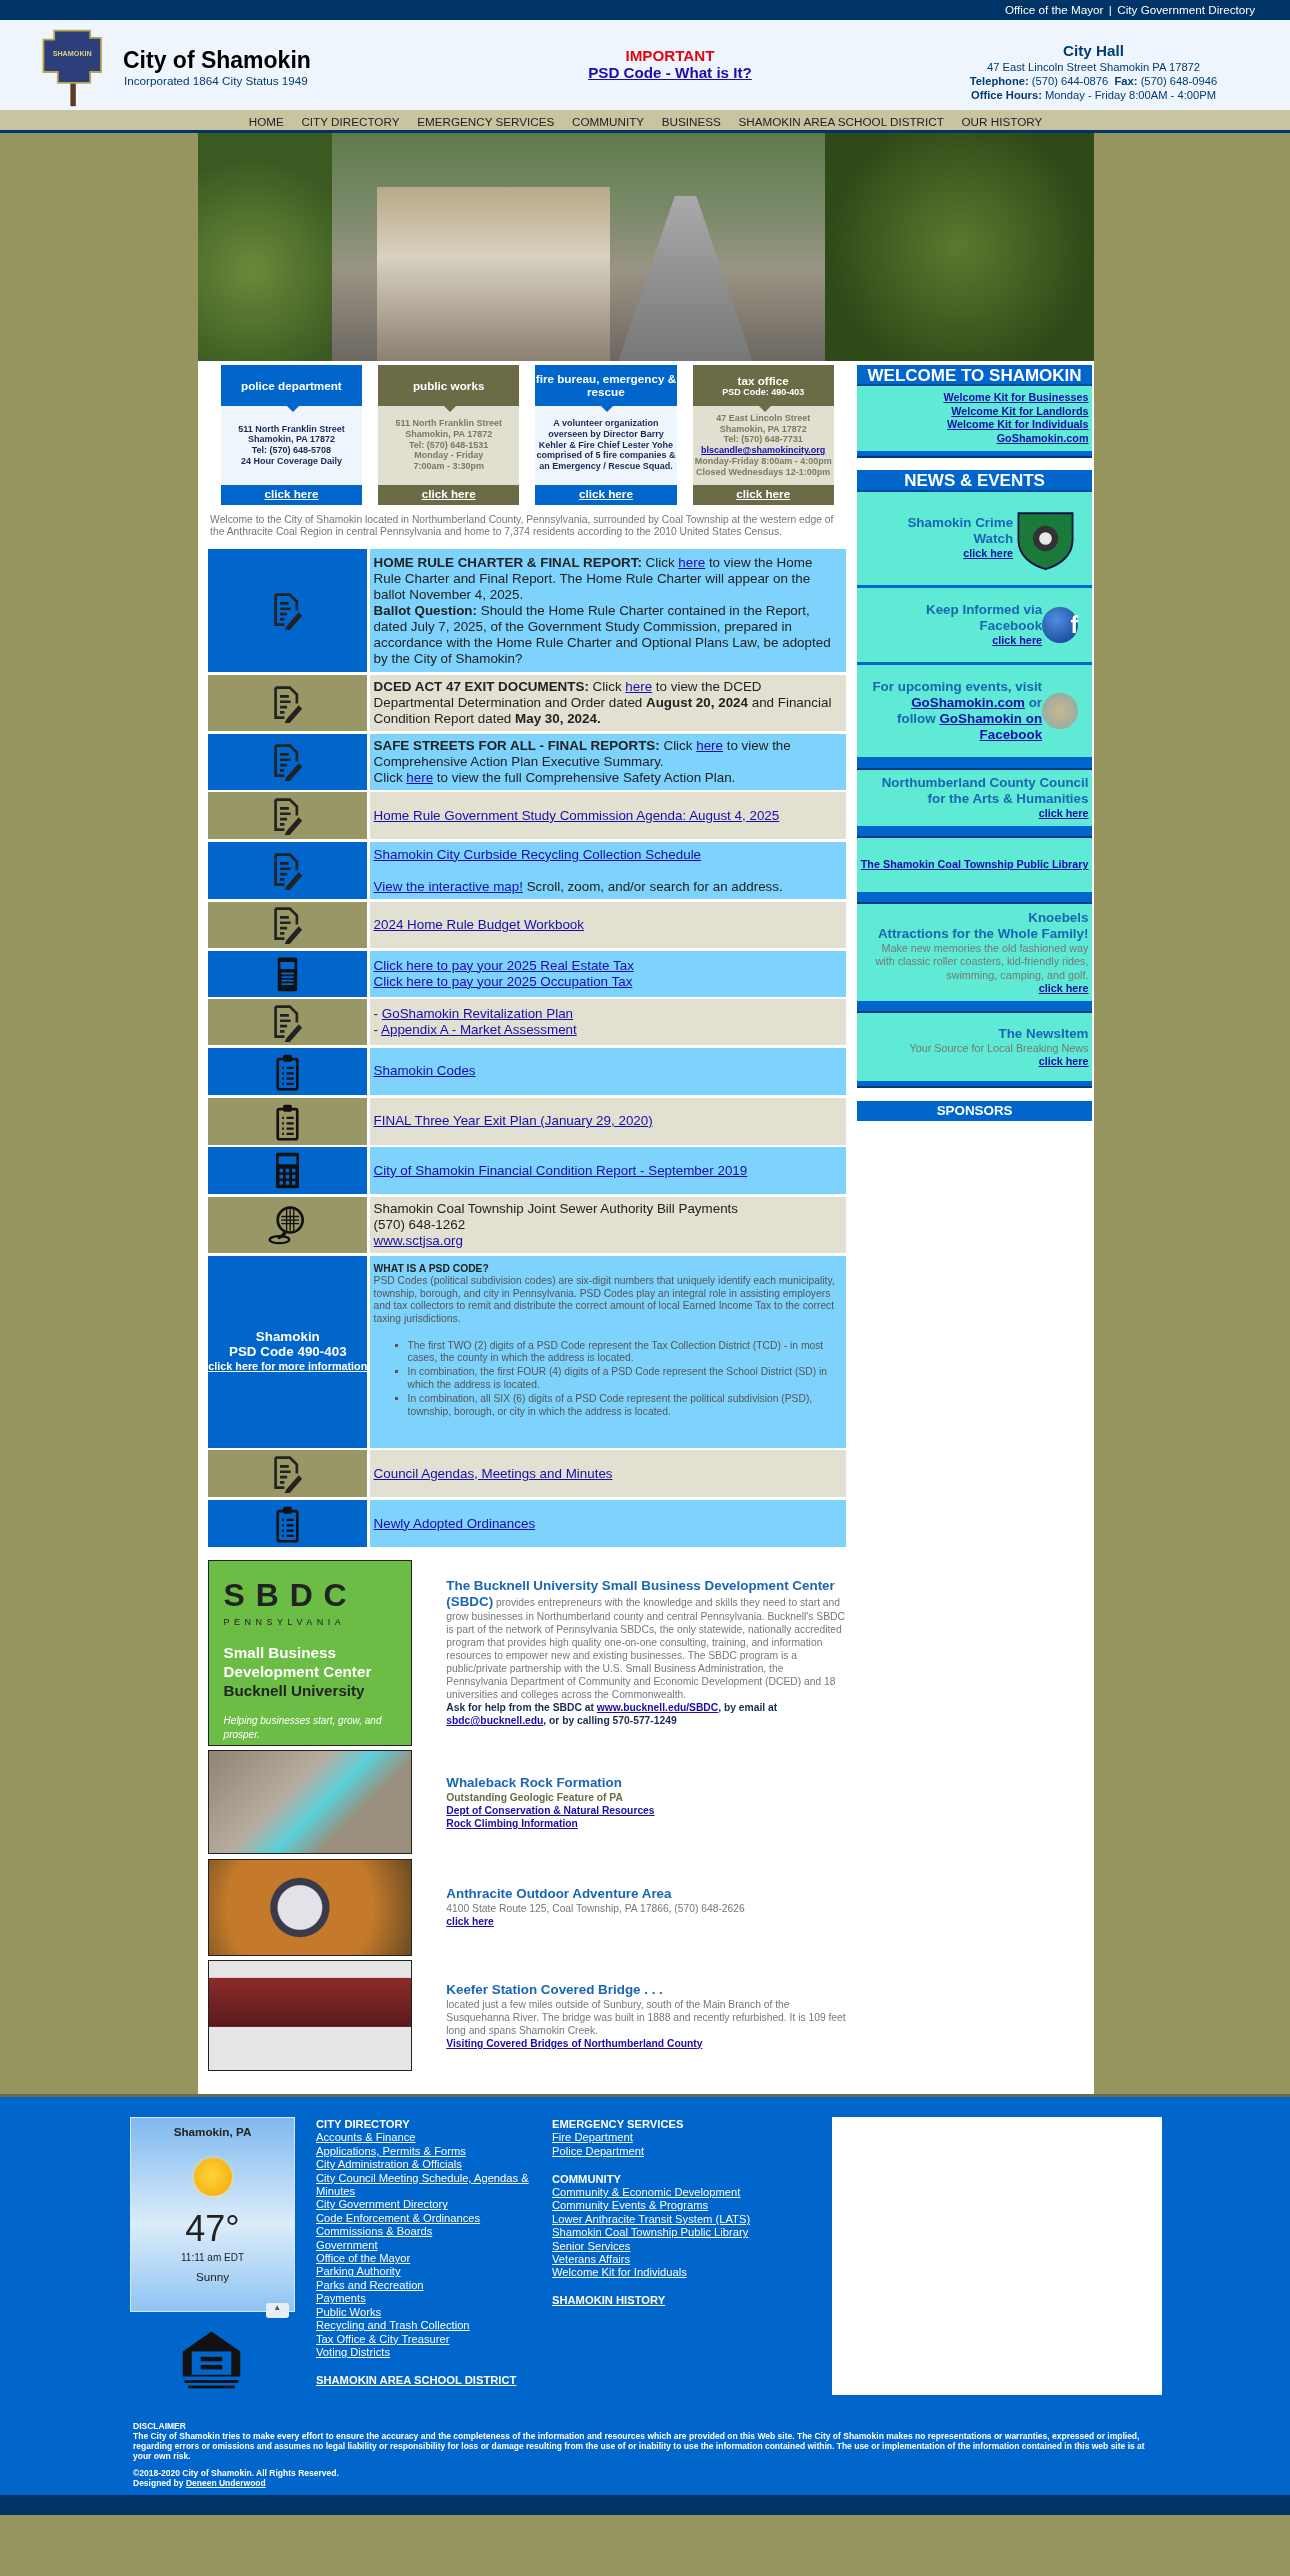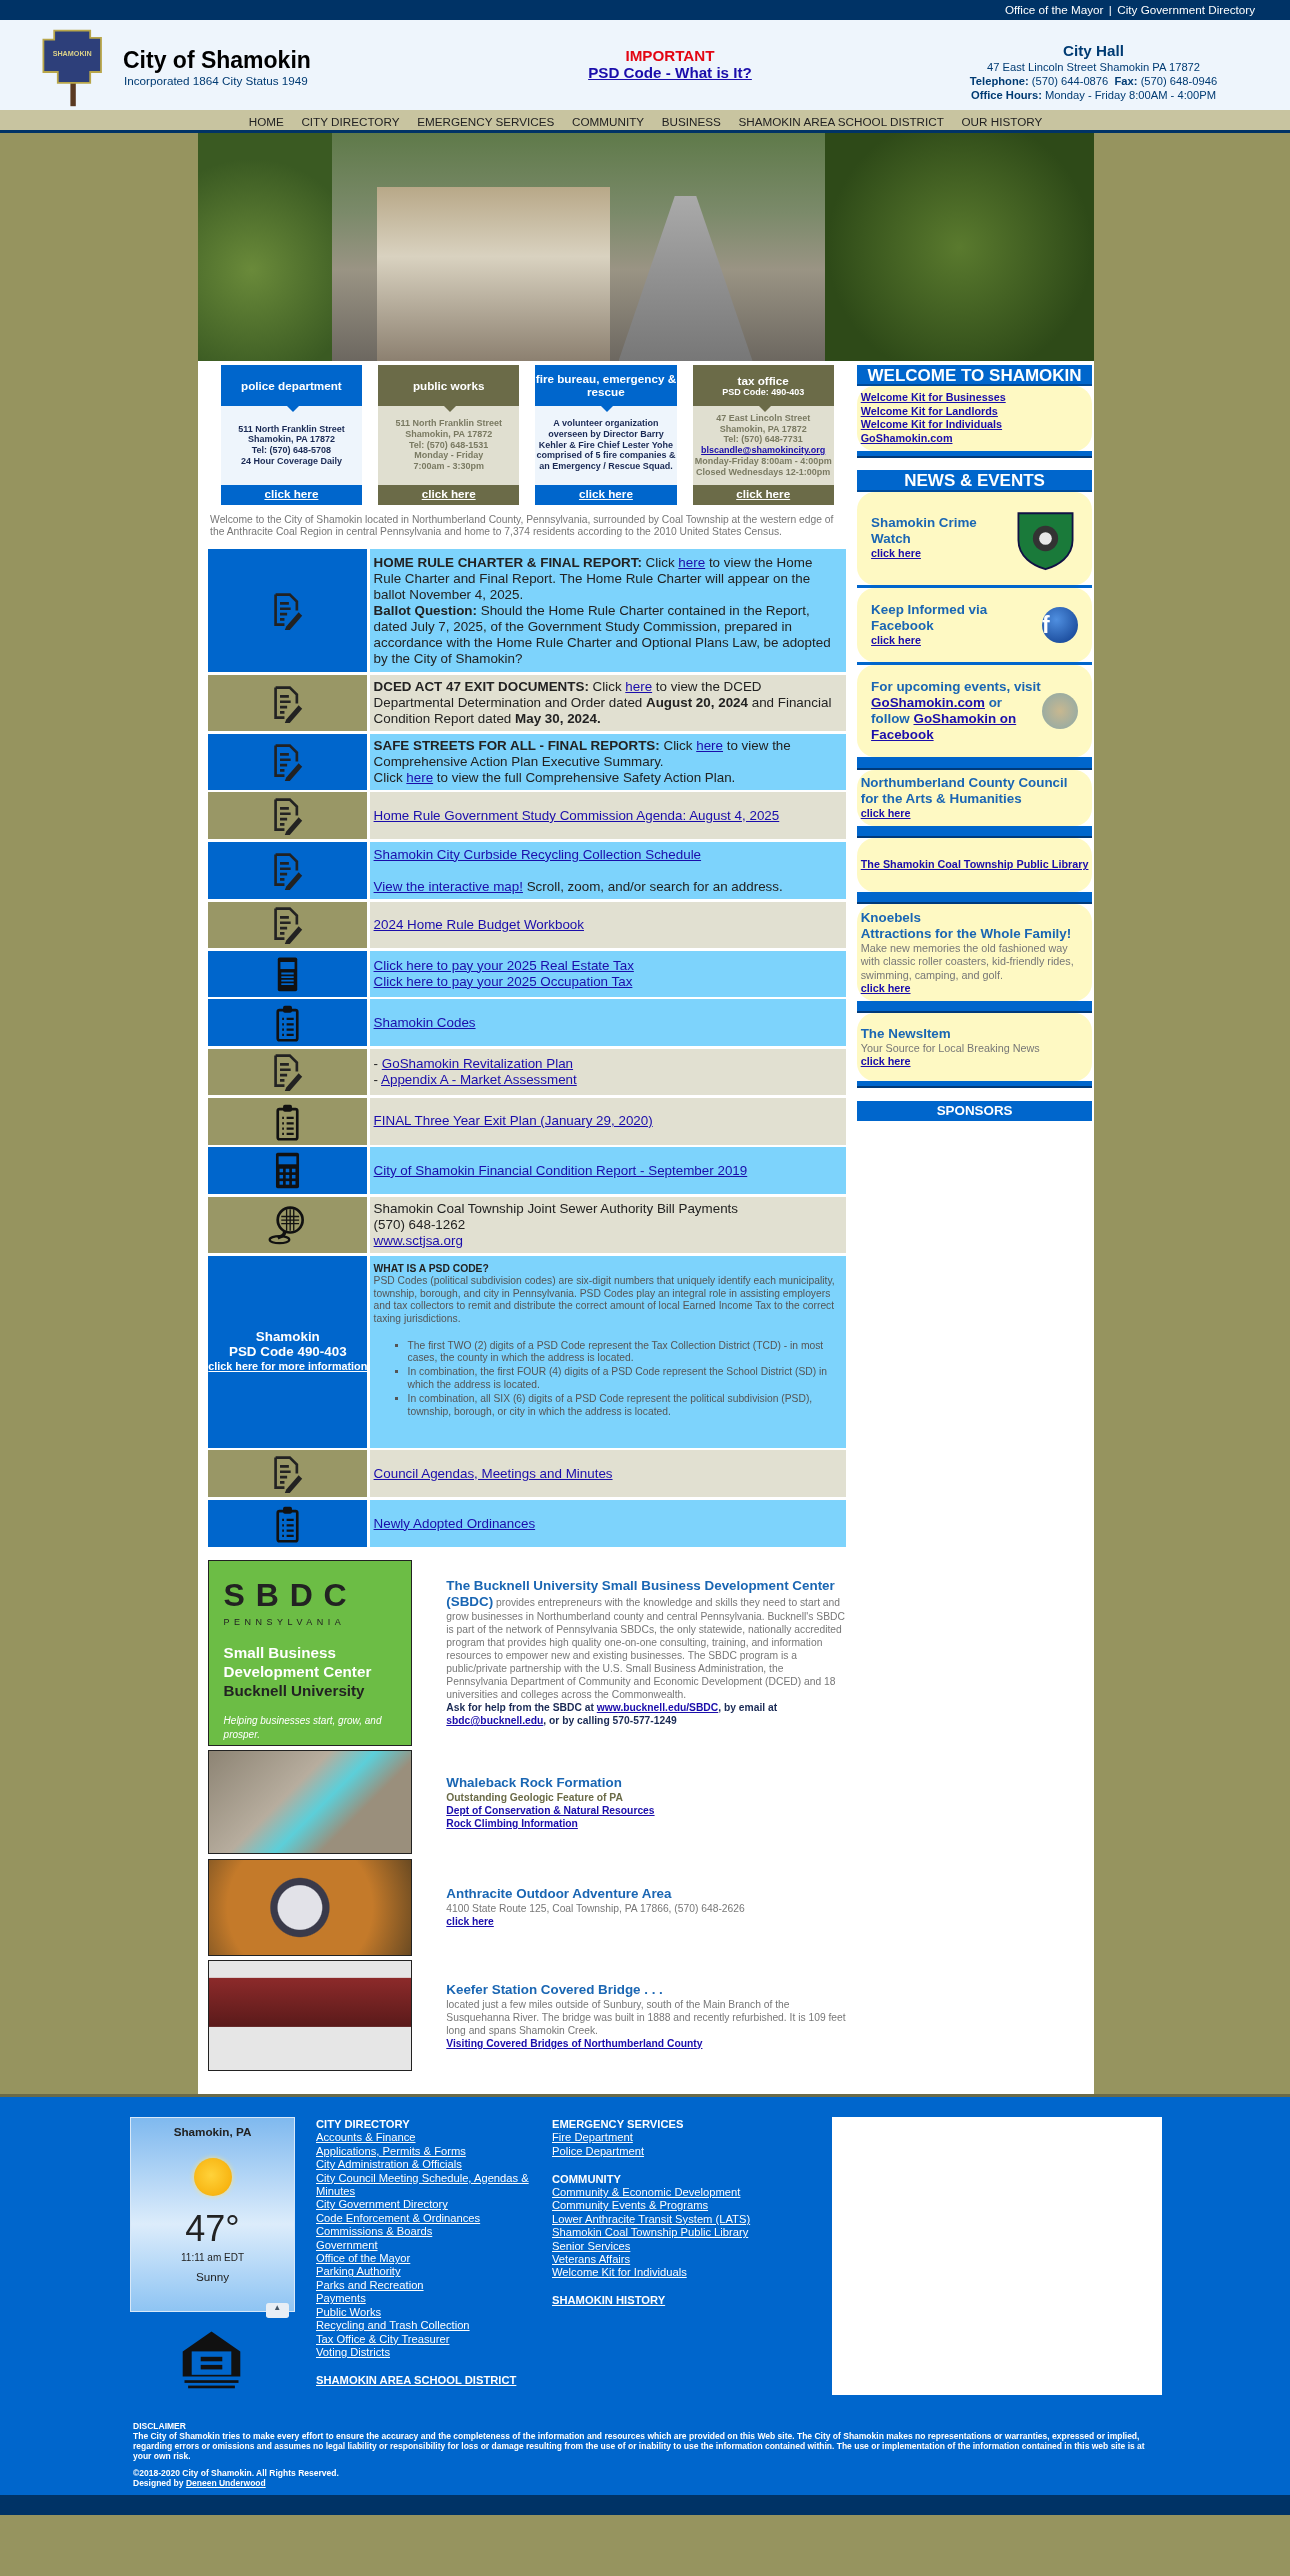--- a/index.html
+++ b/index.html
@@ -65,21 +65,21 @@
   .sbdc .lg { font-size: 32px; font-weight: bold; color: #222; letter-spacing: 10.8px; }
   .sbdc .pa { font-size: 9px; letter-spacing: 4.5px; color: #222; margin-top: 3.6px; }
   .sbdc .n1 { font-size: 15.2px; font-weight: bold; margin-top: 16px; line-height: 19px; }
   .sbdc .n2 { font-size: 15.2px; font-weight: bold; color: #222; line-height: 19px; }
   .sbdc .it { font-style: italic; font-size: 10px; margin-top: 14.3px; line-height: 13.4px; }
   .img-rock { height: 104px; background: linear-gradient(135deg,#8d8474,#b7ad9e 40%,#5ccfd9 55%,#9a8f7c 70%); }
   .img-bike { height: 97px; background: radial-gradient(circle at 45% 50%, #e2e2e8 0 18%, #3a3a4a 19% 24%, #c47a2a 25% 60%, #6a4a22 100%); }
   .img-bridge { height: 111px; background: linear-gradient(180deg,#e6e6e6 0,#e6e6e6 15%,#8c2a2a 16%,#5a1a1a 60%,#e6e6e6 61%); }
   .rbox { margin-bottom: 12.5px; }
   .rh { background: #0066cc; color: #fff; font-weight: bold; font-size: 17px; text-align: center; height: 21.5px; line-height: 21.5px; border-bottom: 2.7px solid #004a99; }
-  .rb { background: #fef9c3; text-align: left; font-size: 10.8px; font-weight: bold; padding: 5.4px 3.6px; line-height: 13.4px; border-radius: 18px; }
+  .rb { background: #5eead4; text-align: right; font-size: 10.8px; font-weight: bold; padding: 5.4px 3.6px; line-height: 13.4px; }
   .rbar { height: 7.2px; background: #0066cc; border-bottom: 2.7px solid #003a7a; }
   .rb .big { color: #1a66b3; font-size: 13.4px; font-weight: bold; line-height: 16px; }
   .rb .gray { color: #777; font-weight: normal; font-size: 10.8px; }
   .rb-flex { display: flex; align-items: center; padding: 14px; }
   .rb-flex .rtext { flex: 1; }
   .badge-circle { width: 36px; height: 36px; border-radius: 50%; flex: none; }
   .sponsors { background: #0066cc; color: #fff; font-weight: bold; font-size: 13.4px; text-align: center; height: 20px; line-height: 20px; margin-top: 12.5px; }
   .footer { background: #0066cc; color: #fff; margin-top: 0; padding: 20px 0 0; position: relative; height: 421px; border-top: 3.6px solid #6b6b48; }
   .weather { position: absolute; left: 130px; top: 20px; width: 165px; height: 195px; background: linear-gradient(180deg,#7fb9ef,#dcecfb 55%,#8ec4f3); border: 1.8px solid #d8e8f8; text-align: center; color: #222; }
   .weather .wloc { font-weight: bold; font-size: 11.7px; margin-top: 7.2px; }
@@ -293,45 +293,45 @@
                 <rect x="2" y="4" width="22" height="38" rx="2" fill="#111"></rect>
                 <rect x="5" y="9" width="16" height="8" fill="#0066cc"></rect>
                 <path d="M6 22h14M6 26h14M6 30h14M6 34h14" stroke="#0066cc" stroke-width="2"></path>
               </svg>
             </div>
           <div class="tx">
             <a href="#">Click here to pay your 2025 Real Estate Tax</a>
             <a href="#">Click here to pay your 2025 Occupation Tax</a>
           </div>
         </div>
+        <div class="row o" style="height:46px">
+          <div class="ic">
+              <svg width="36" height="39" viewBox="0 0 40 44">
+                <path d="M6 4h16l8 8v10" fill="none" stroke="#222" stroke-width="3"></path>
+                <path d="M6 4v34h10" fill="none" stroke="#222" stroke-width="3"></path>
+                <path d="M11 14h10M11 20h12M11 26h8M11 32h5" stroke="#222" stroke-width="3"></path>
+                <path d="M18 40l14-16 4 4-14 16-6 1z" fill="#222"></path>
+              </svg>
+            </div>
+          <div class="tx">
+            <div><span>- </span><a href="#">GoShamokin Revitalization Plan</a></div>
+            <div><span>- </span><a href="#">Appendix A - Market Assessment</a></div>
+          </div>
+        </div>
         <div class="row b" style="height:47px">
           <div class="ic">
               <svg width="25" height="39" viewBox="0 0 28 44">
                 <rect x="3" y="8" width="22" height="34" rx="2" fill="none" stroke="#111" stroke-width="3"></rect>
                 <rect x="9" y="3" width="10" height="8" rx="2" fill="#111"></rect>
                 <path d="M8 18h2M13 18h8M8 24h2M13 24h8M8 30h2M13 30h8M8 36h2M13 36h8" stroke="#111" stroke-width="2.5"></path>
               </svg>
             </div>
           <div class="tx">
               <a href="#">Shamokin Codes</a>
             </div>
-        </div>
-        <div class="row o" style="height:46px">
-          <div class="ic">
-              <svg width="36" height="39" viewBox="0 0 40 44">
-                <path d="M6 4h16l8 8v10" fill="none" stroke="#222" stroke-width="3"></path>
-                <path d="M6 4v34h10" fill="none" stroke="#222" stroke-width="3"></path>
-                <path d="M11 14h10M11 20h12M11 26h8M11 32h5" stroke="#222" stroke-width="3"></path>
-                <path d="M18 40l14-16 4 4-14 16-6 1z" fill="#222"></path>
-              </svg>
-            </div>
-          <div class="tx">
-            <div><span>- </span><a href="#">GoShamokin Revitalization Plan</a></div>
-            <div><span>- </span><a href="#">Appendix A - Market Assessment</a></div>
-          </div>
         </div>
         <div class="row o" style="height:47px">
           <div class="ic">
               <svg width="25" height="39" viewBox="0 0 28 44">
                 <rect x="3" y="8" width="22" height="34" rx="2" fill="none" stroke="#111" stroke-width="3"></rect>
                 <rect x="9" y="3" width="10" height="8" rx="2" fill="#111"></rect>
                 <path d="M8 18h2M13 18h8M8 24h2M13 24h8M8 30h2M13 30h8M8 36h2M13 36h8" stroke="#111" stroke-width="2.5"></path>
               </svg>
             </div>
           <div class="tx">

